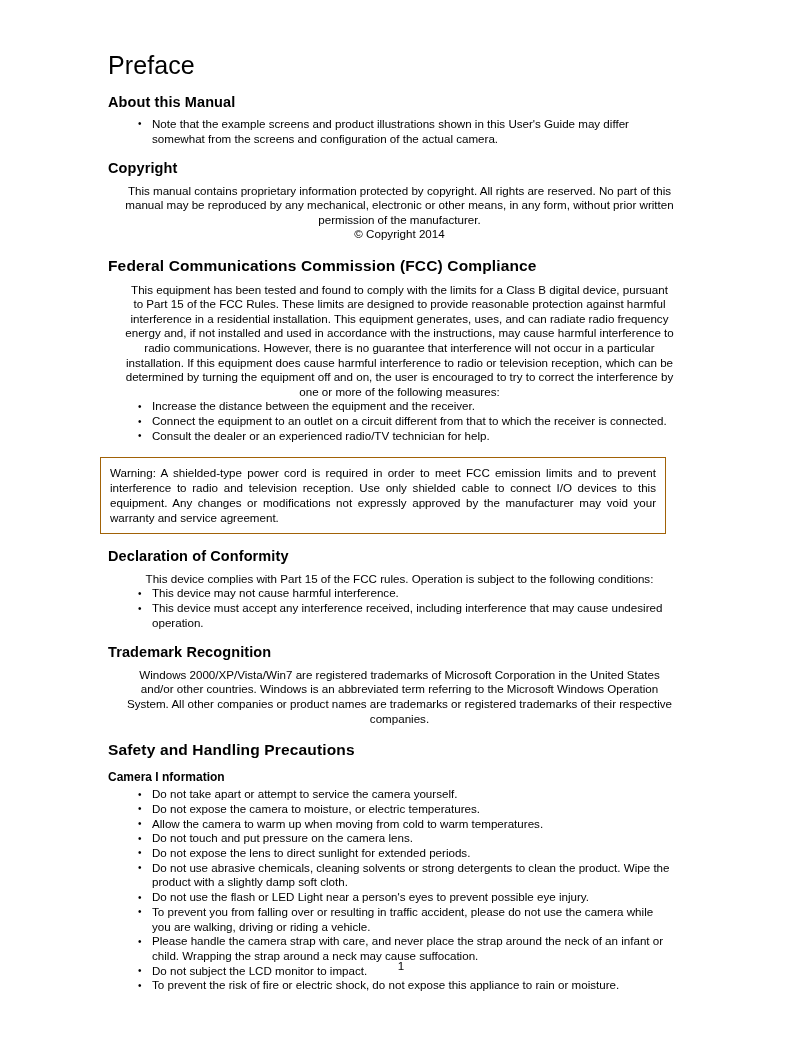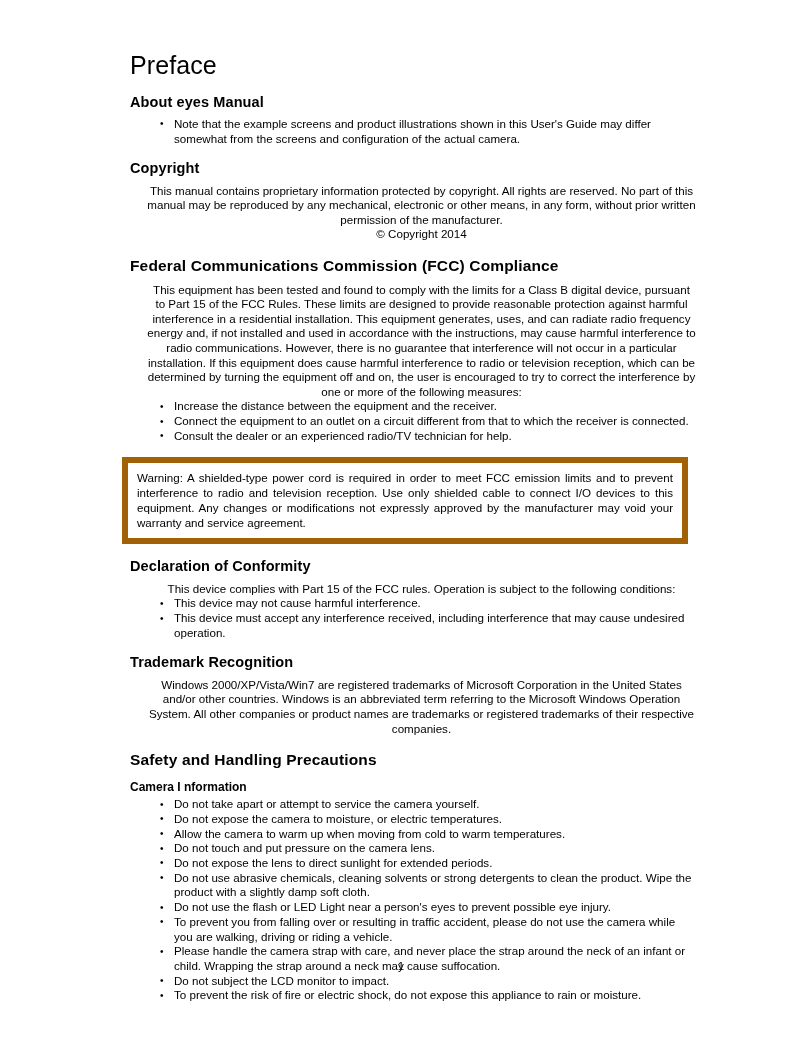--- a/index.html
+++ b/index.html
@@ -10,21 +10,21 @@
   body {
     width: 802px;
     height: 1037px;
     font-family: "Liberation Sans", sans-serif;
     color: #000000;
     position: relative;
     overflow: hidden;
   }
   .page {
     position: absolute;
-    left: 130px;
+    left: 108px;
     top: 0;
     width: 566px;
   }
 
   
   .doc-title {
     font-size: 25px;
     font-weight: normal;
     line-height: 1.1;
     margin: 0;
@@ -84,21 +84,21 @@
     content: "\2022";
     position: absolute;
     left: 0;
     top: -0.5px;
     font-size: 10px;
     line-height: 15px;
   }
 
   
   .warn-box {
-    border: 6px solid #a16207;
+    border: 1px solid #a16207;
     margin-top: 13px;
     margin-left: -8px;
     width: 566px;
     box-sizing: border-box;
     padding: 7px 9px 8px 9px;
   }
   .warn-box p {
     font-size: 11.6px;
     line-height: 15.2px;
     margin: 0;
@@ -117,21 +117,21 @@
     line-height: 14px;
   }
 </style>
 </head>
 <body>
 
 <div class="page">
 
   <h1 class="doc-title">Preface</h1>
 
-  <h2 class="sec">About eyes Manual</h2>
+  <h2 class="sec">About this Manual</h2>
   <ul class="bul">
     <li>Note that the example screens and product illustrations shown in this User's Guide may differ somewhat from the screens and configuration of the actual camera.</li>
   </ul>
 
   <h2 class="sec">Copyright</h2>
   <div class="body-block">
     <p class="para">This manual contains proprietary information protected by copyright. All rights are reserved. No part of this manual may be reproduced by any mechanical, electronic or other means, in any form, without prior written permission of the manufacturer.</p>
     <p class="para">© Copyright 2014</p>
   </div>
 

